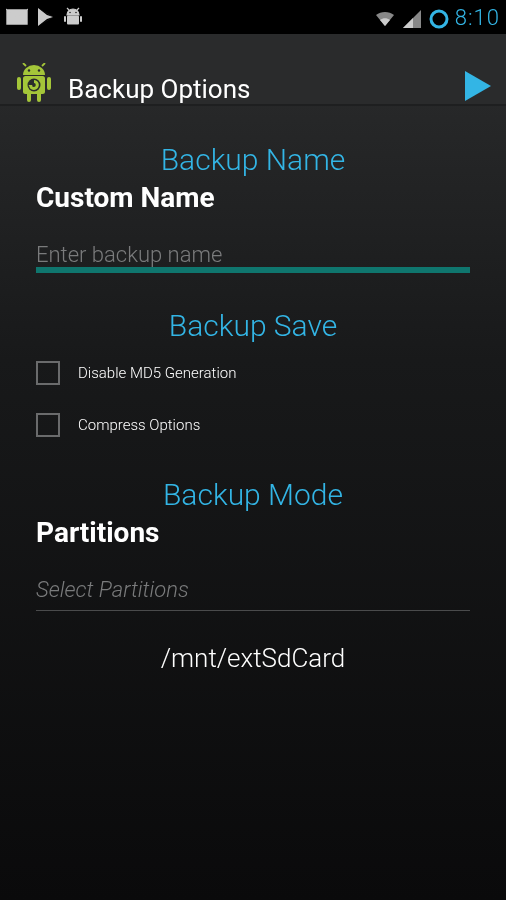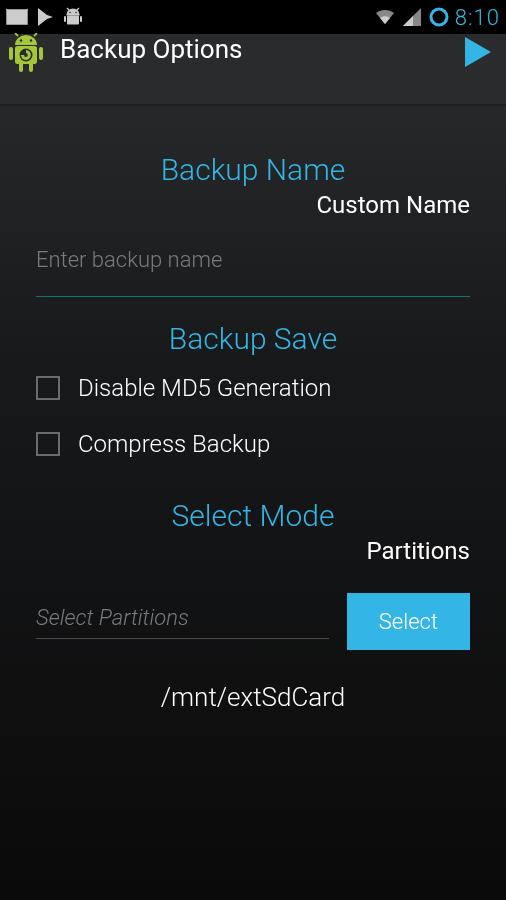--- a/index.html
+++ b/index.html
@@ -23,43 +23,43 @@
       justify-content: space-between;
       padding: 0 6px;
     }
     .status-left {
       display: flex;
       align-items: center;
       gap: 6px;
     }
     .status-right {
       display: flex;
-      align-items: center;
+      align-items: flex-end;
       gap: 5px;
     }
     .status-icon {
       width: 22px;
       height: 22px;
       display: flex;
       align-items: center;
       justify-content: center;
       color: #cccccc;
     }
     .status-time {
       color: #33b5e5;
       font-size: 22px;
       font-weight: 300;
       letter-spacing: 1px;
     }
     .action-bar {
       height: 72px;
       background: #2a2b2c;
       display: flex;
-      align-items: flex-start;
-      padding: 0 10px 0 6px;
+      align-items: flex-end;
+      padding: 0 10px 0 14px;
       border-bottom: 2px solid #1e1f20;
     }
     .app-icon {
       width: 40px;
       height: 40px;
       display: flex;
       align-items: center;
       justify-content: center;
       margin-right: 14px;
     }
@@ -80,30 +80,30 @@
       padding: 30px 36px 0 36px;
     }
     .section-title {
       text-align: center;
       color: #33b5e5;
       font-size: 30px;
       font-weight: 300;
       margin-bottom: 4px;
     }
     .section-subtitle {
-      text-align: right;
-      color: #ffffff;
-      font-size: 24px;
-      font-weight: 400;
+      text-align: left;
+      color: #ffffff;
+      font-size: 28px;
+      font-weight: 700;
       margin-bottom: 28px;
     }
     .input-row {
-      border-bottom: 1px solid #0f766e;
-      padding-bottom: 24px;
-      margin-bottom: 24px;
+      border-bottom: 6px solid #0f766e;
+      padding-bottom: 0;
+      margin-bottom: 35px;
     }
     .text-input {
       width: 100%;
       background: transparent;
       border: none;
       font-size: 22px;
       color: #ffffff;
       font-weight: 300;
       outline: none;
       font-family: inherit;
@@ -117,21 +117,21 @@
       padding: 14px 0;
     }
     .checkbox {
       width: 24px;
       height: 24px;
       border: 2px solid #6a6b6c;
       margin-right: 18px;
       border-radius: 0;
     }
     .checkbox-label {
-      font-size: 24px;
+      font-size: 15px;
       font-weight: 300;
       color: #ffffff;
     }
     .checkbox-group {
       margin-bottom: 26px;
     }
     .partition-row {
       display: flex;
       align-items: center;
       gap: 18px;
@@ -154,21 +154,21 @@
       font-weight: 300;
       font-family: inherit;
       cursor: pointer;
     }
     .section-last-subtitle {
       text-align: center;
       font-size: 26px;
       font-weight: 300;
       color: #ffffff;
     }
-    .sp-top { margin-top: 16px; }
+    .sp-top { margin-top: 6px; }
   </style>
 </head>
 <body>
 
 <div class="status-bar">
   <div class="status-left">
     <span class="status-icon">
       <svg width="22" height="18" viewBox="0 0 22 18">
           <path fill="#cccccc" d="M1 2 L11 10 L21 2 L21 16 L1 16 Z M1 2 L21 2 L11 10 Z" stroke="#cccccc" stroke-width="1.4"></path>
           <path fill="#cccccc" d="M1 2 L11 10 L21 2 L21 4 L11 12 L1 4 Z"></path>
@@ -248,28 +248,27 @@
   </div>
 
   <div class="section-title">Backup Save</div>
   <div class="checkbox-group">
     <div class="checkbox-row">
       <div class="checkbox"></div>
       <div class="checkbox-label">Disable MD5 Generation</div>
     </div>
     <div class="checkbox-row">
       <div class="checkbox"></div>
-      <div class="checkbox-label">Compress Backup</div>
+      <div class="checkbox-label">Compress Options</div>
     </div>
   </div>
 
-  <div class="section-title">Select Mode</div>
+  <div class="section-title">Backup Mode</div>
   <div class="section-subtitle">Partitions</div>
   <div class="partition-row">
     <div class="partition-input">
       <input class="text-input" type="text" style="font-style: italic;" placeholder="Select Partitions">
     </div>
-    <button class="select-button">Select</button>
   </div>
 
   <div class="section-last-subtitle">/mnt/extSdCard</div>
 
 </div>
 
 </body></html>

